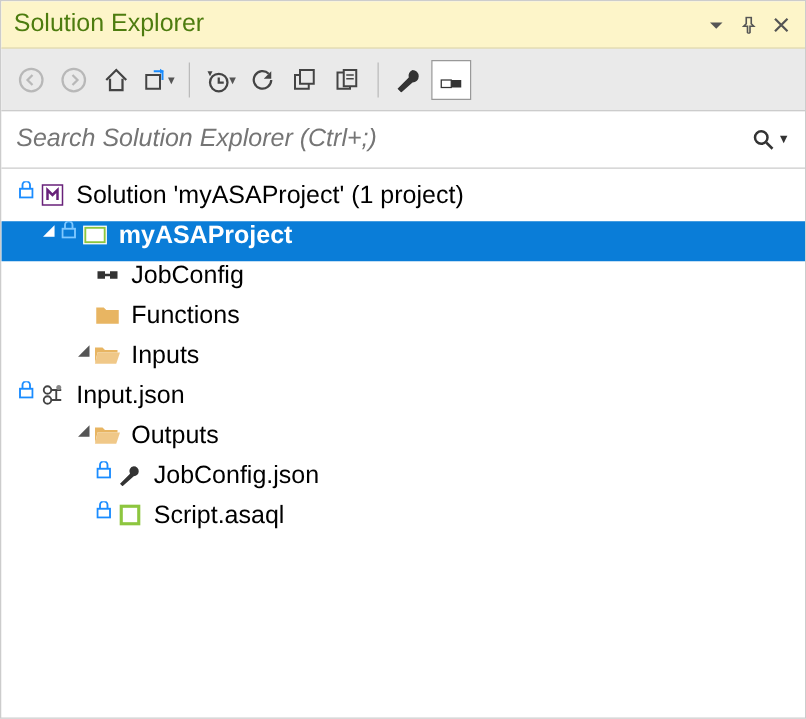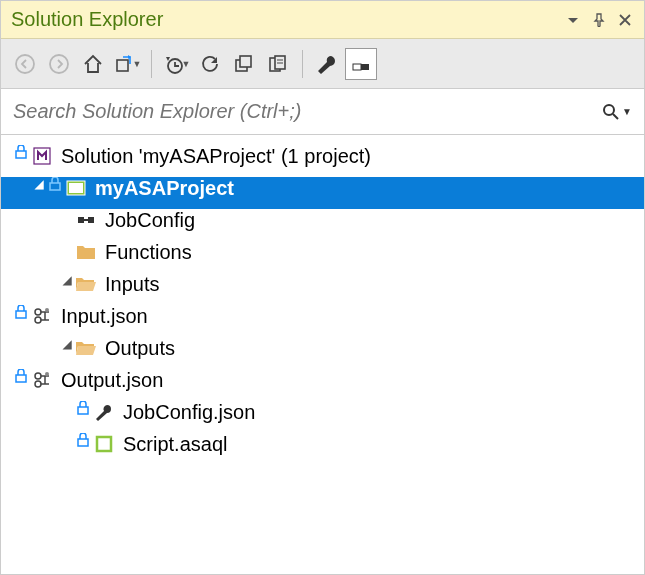--- a/index.html
+++ b/index.html
@@ -223,37 +223,20 @@
     <span class="exp">◢</span>
     <span class="icon">
         <svg width="22" height="16" viewBox="0 0 22 16">
           <path d="M1 2 h6 l2 2 h10 v2 h-16 l-2 9 z" class="folder"></path>
           <path d="M3 6 h18 l-3 9 h-17 z" class="folder-open"></path>
         </svg>
       </span>
     <span>Outputs</span>
   </div>
 
-  <div class="row indent3">
-    <span class="lock">
-        <svg width="12" height="14" viewBox="0 0 12 14">
-          <rect x="1" y="6" width="10" height="7" class="lock-blue" stroke-width="1.5"></rect>
-          <path d="M3 6 V3 a3 3 0 0 1 6 0 V6" class="lock-blue" stroke-width="1.5"></path>
-        </svg>
-      </span>
-    <span class="icon">
-        <svg width="20" height="20" viewBox="0 0 20 20">
-          <circle cx="6" cy="6" r="3" fill="none" stroke="#444" stroke-width="1.5"></circle>
-          <circle cx="6" cy="14" r="3" fill="none" stroke="#444" stroke-width="1.5"></circle>
-          <path d="M9 6 h8 M9 14 h8 M13 6 v8" stroke="#444" stroke-width="1.5"></path>
-          <circle cx="15" cy="4" r="2" fill="#888"></circle>
-        </svg>
-      </span>
-    <span>Output.json</span>
-  </div>
 
   <div class="row indent2">
     <span class="exp"></span>
     <span class="lock">
         <svg width="12" height="14" viewBox="0 0 12 14">
           <rect x="1" y="6" width="10" height="7" class="lock-blue" stroke-width="1.5"></rect>
           <path d="M3 6 V3 a3 3 0 0 1 6 0 V6" class="lock-blue" stroke-width="1.5"></path>
         </svg>
       </span>
     <span class="icon">

